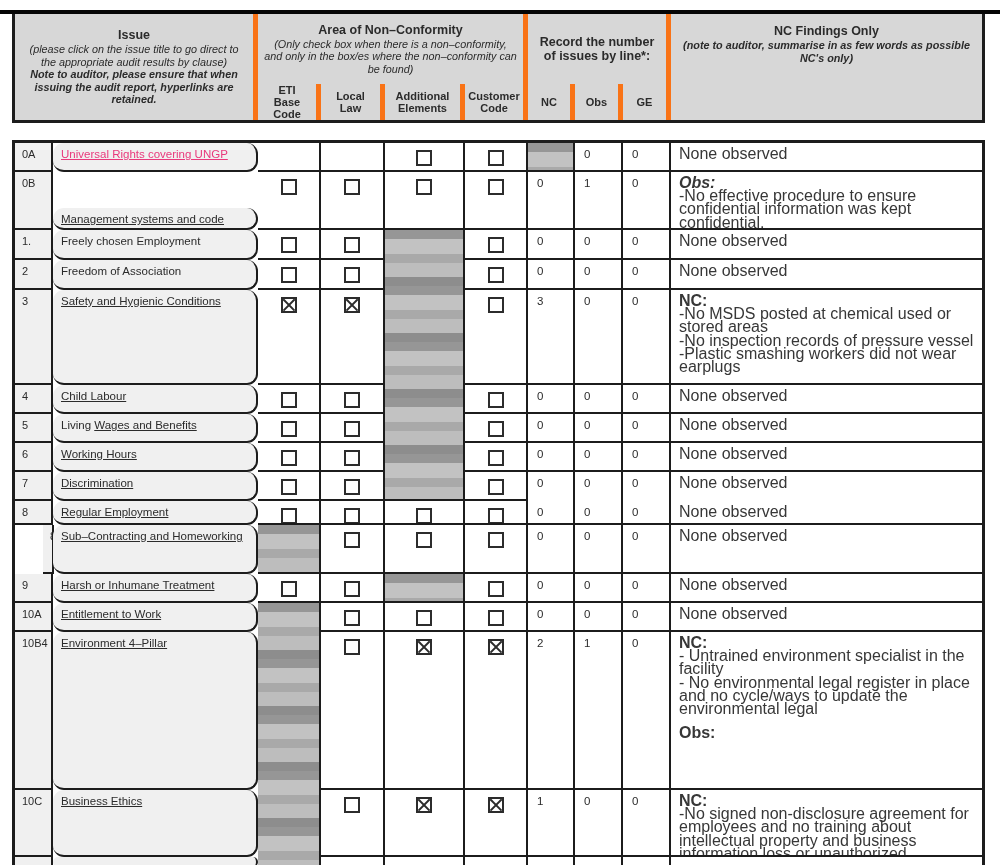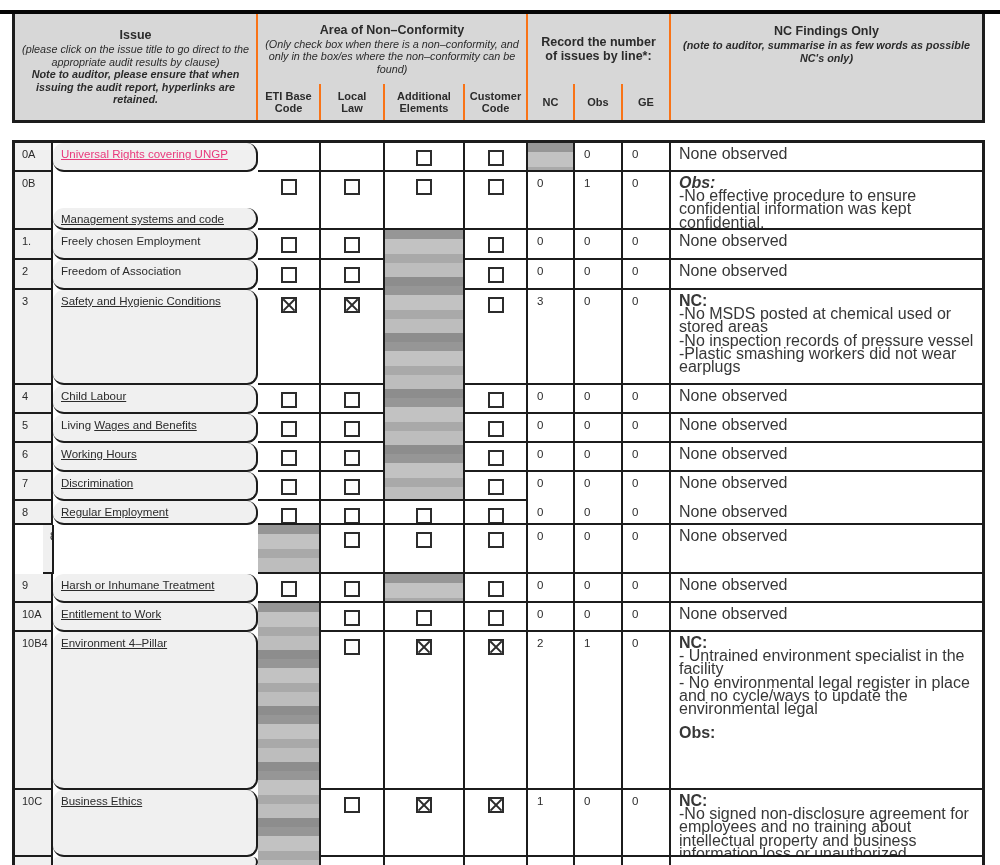--- a/index.html
+++ b/index.html
@@ -6,21 +6,21 @@
   body{width:1000px;height:865px;overflow:hidden;font-family:"Liberation Sans",sans-serif;color:#2b2b2b;}
   .top-rule{height:4px;background:#050505;margin-top:10px;}
   .tbl{width:973px;margin-left:12px;}
 
   
   .thead{display:grid;grid-template-columns:243px 63px 64px 80px 63px 47px 48px 48px 1fr;
          grid-template-rows:70px 36px;background:#d7d7d7;
          border:3px solid #1c1c1c;border-top:none;box-sizing:border-box;}
   .hcell{box-sizing:border-box;display:flex;flex-direction:column;justify-content:center;
          align-items:center;text-align:center;padding:2px 6px;overflow:hidden;}
-  .hb{border-right:2px solid #f97316;}
+  .hb{border-right:5px solid #f97316;}
   .h-issue{grid-column:1;grid-row:1/3;}
   .h-aonc{grid-column:2/6;grid-row:1;}
   .h-record{grid-column:6/9;grid-row:1;}
   .h-find{grid-column:9;grid-row:1/3;justify-content:flex-start;padding-top:10px;}
   .hsub{grid-row:2;font-weight:bold;font-size:11px;line-height:12px;}
   .c2{grid-column:2}.c3{grid-column:3}.c4{grid-column:4}.c5{grid-column:5}
   .c6{grid-column:6}.c7{grid-column:7}.c8{grid-column:8}
   .h-title{font-weight:bold;font-size:12.5px;line-height:14px;}
   .h-sub{font-style:italic;font-size:10.8px;line-height:12.5px;margin-top:1px;}
   .h-note{font-weight:bold;font-style:italic;font-size:10.8px;line-height:12.5px;}
@@ -279,20 +279,21 @@
         <div class="cell boxcell" style="grid-area: 10 / 4;">
           <span class="cb"></span>
         </div>
         <div class="cell boxcell" style="grid-area: 10 / 5;">
           <span class="cb"></span>
         </div>
         <div class="cell boxcell" style="grid-area: 10 / 6;">
           <span class="cb"></span>
         </div>
         <div class="cell numcell issuecell" style="grid-area: 11 / 1; margin-left: 28px;"><span>8A</span></div>
+        <div class="cell titlecell issuecell" style="grid-area: 11 / 2;"><span class="ul">Sub–Contracting and Homeworking</span></div>
         <div class="cell shaded" style="grid-area: 11 / 3;"></div>
         <div class="cell boxcell" style="grid-area: 11 / 4;">
           <span class="cb"></span>
         </div>
         <div class="cell boxcell" style="grid-area: 11 / 5;">
           <span class="cb"></span>
         </div>
         <div class="cell boxcell" style="grid-area: 11 / 6;">
           <span class="cb"></span>
         </div>

